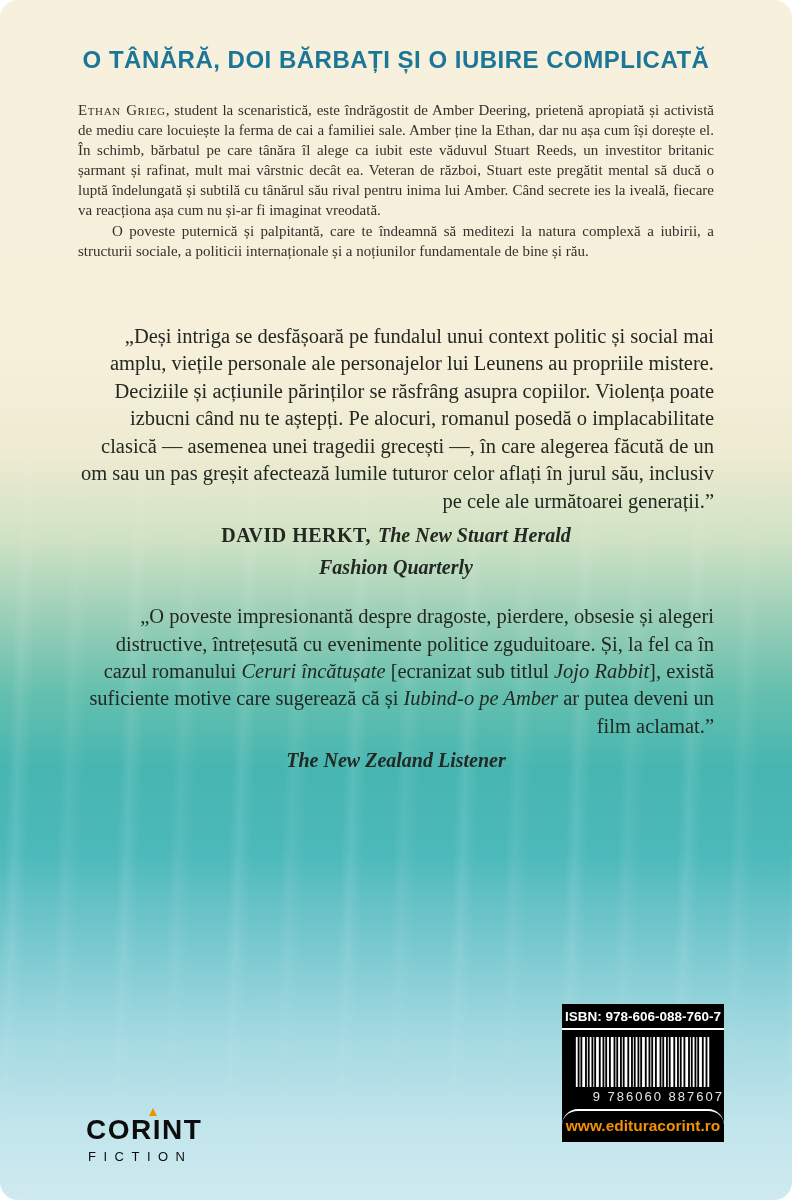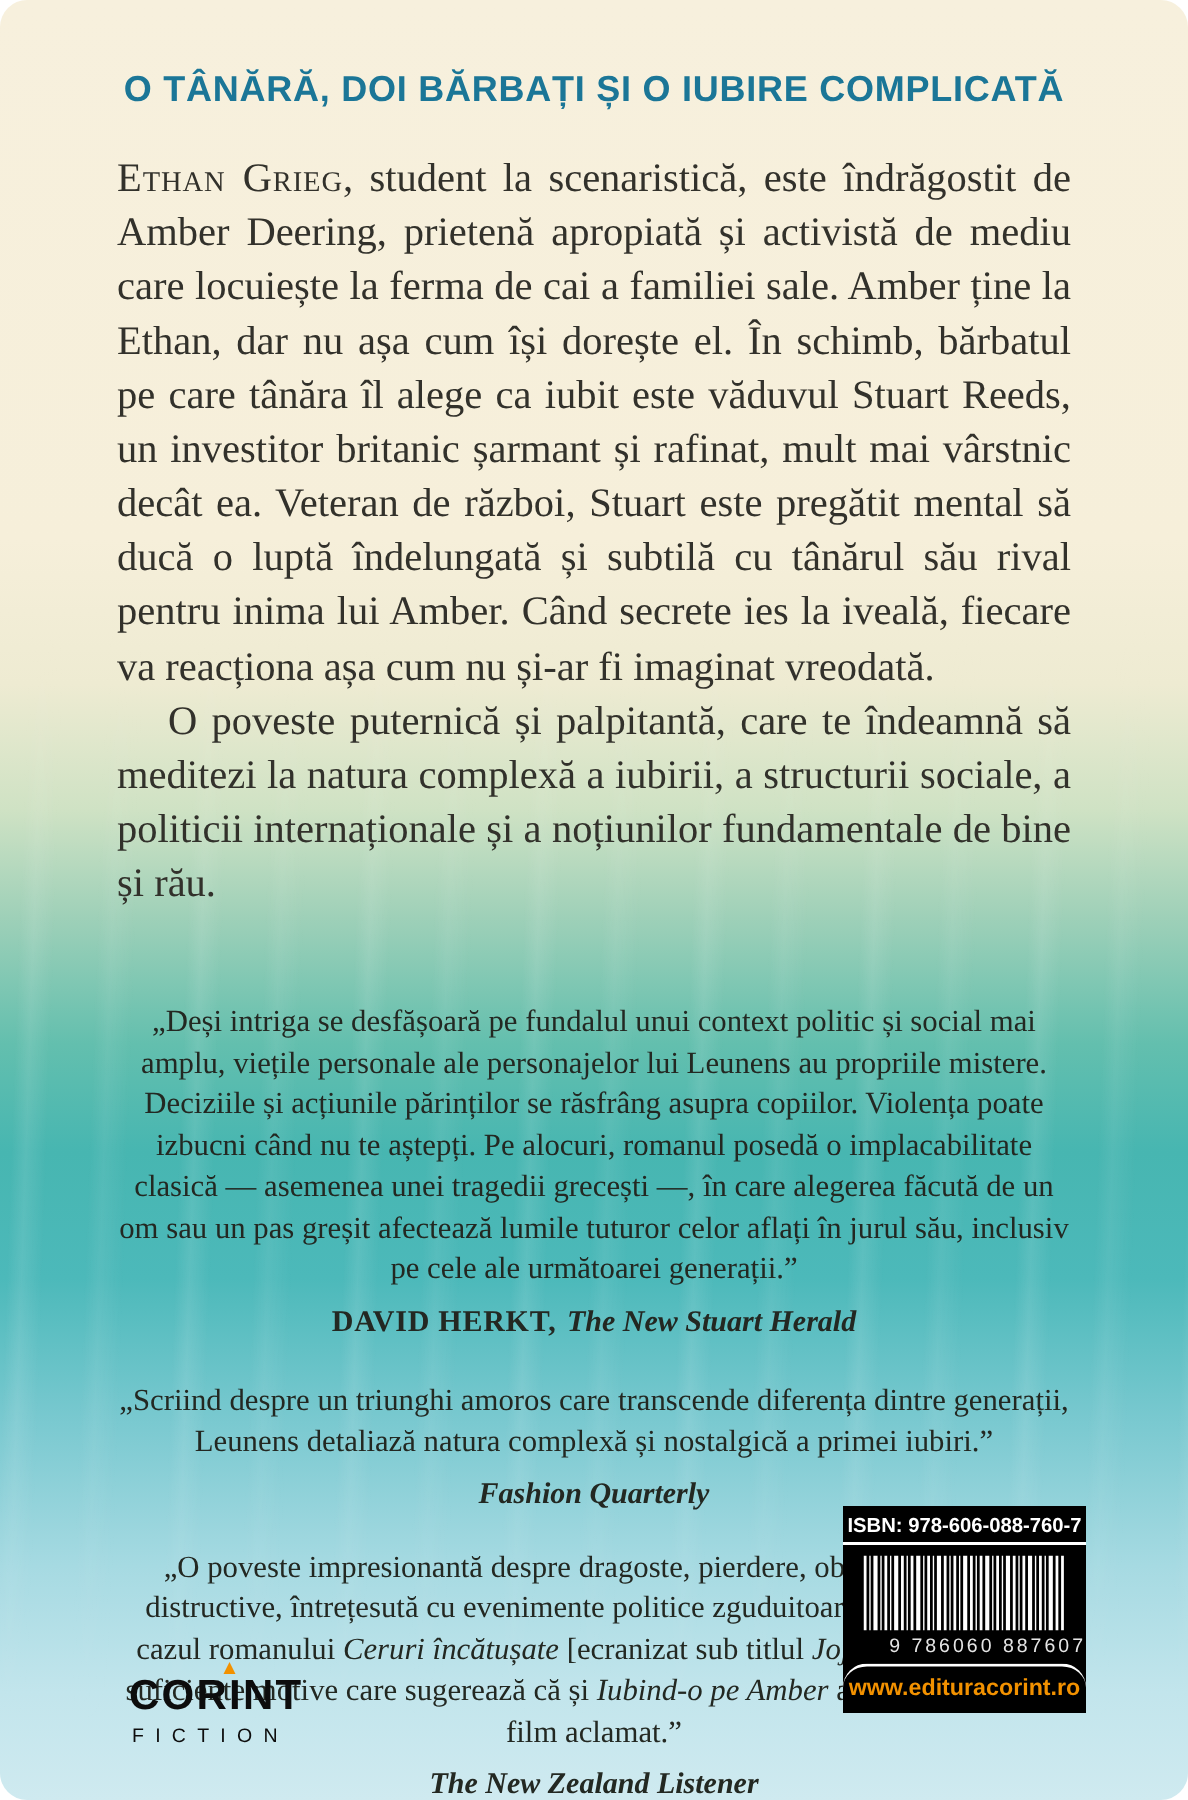--- a/index.html
+++ b/index.html
@@ -47,34 +47,34 @@
     font-family:"Liberation Sans", sans-serif;
     font-weight:bold;
     font-size:24px;
     letter-spacing:0.5px;
     text-align:center;
     white-space:nowrap;
     color:var(--headline);
   }
   p{margin:0;}
   .body{
-    font-size:27px;
+    font-size:15px;
     line-height:1.34;
     text-align:justify;
     color:#32312b;
   }
   .lead{
     font-variant:small-caps;
     letter-spacing:0.6px;
   }
   .indent{text-indent:34px;}
   .quote{
     font-size:20.5px;
     line-height:1.34;
-    text-align:center;
+    text-align:right;
     color:#232822;
   }
   .q1{margin-top:62px;}
   .q2{margin-top:28px;}
   .q3{margin-top:24px;}
   .attribution{
     margin-top:9px;
     text-align:center;
     font-size:20px;
     color:#232822;
@@ -166,21 +166,20 @@
 
       <h1 class="headline">O TÂNĂRĂ, DOI BĂRBAȚI ȘI O IUBIRE COMPLICATĂ</h1>
 
       <p class="body"><span class="lead">Ethan Grieg</span><span>, student la scenaristică, este îndrăgostit de Amber Deering, prietenă apropiată și activistă de mediu care locuiește la ferma de cai a familiei sale. Amber ține la Ethan, dar nu așa cum își dorește el. În schimb, bărbatul pe care tânăra îl alege ca iubit este văduvul Stuart Reeds, un investitor britanic șarmant și rafinat, mult mai vârstnic decât ea. Veteran de război, Stuart este pregătit mental să ducă o luptă îndelungată și subtilă cu tânărul său rival pentru inima lui Amber. Când secrete ies la iveală, fiecare va reacționa așa cum nu și-ar fi imaginat vreodată.</span></p>
 
       <p class="body indent">O poveste puternică și palpitantă, care te îndeamnă să meditezi la natura complexă a iubirii, a structurii sociale, a politicii internaționale și a noțiunilor fundamentale de bine și rău.</p>
 
       <p class="quote q1">„Deși intriga se desfășoară pe fundalul unui context politic și social mai amplu, viețile personale ale personajelor lui Leunens au propriile mistere. Deciziile și acțiunile părinților se răsfrâng asupra copiilor. Violența poate izbucni când nu te aștepți. Pe alocuri, romanul posedă o implacabilitate clasică — asemenea unei tragedii grecești —, în care alegerea făcută de un om sau un pas greșit afectează lumile tuturor celor aflați în jurul său, inclusiv pe cele ale următoarei generații.”</p>
       <p class="attribution"><span class="attr-name">DAVID HERKT,</span><span class="attr-src">The New Stuart Herald</span></p>
 
-      <p class="quote q2">„Scriind despre un triunghi amoros care transcende diferența dintre generații, Leunens detaliază natura complexă și nostalgică a primei iubiri.”</p>
       <p class="attribution"><span class="attr-src">Fashion Quarterly</span></p>
 
       <p class="quote q3"><span>„O poveste impresionantă despre dragoste, pierdere, obsesie și alegeri distructive, întrețesută cu evenimente politice zguduitoare. Și, la fel ca în cazul romanului </span><span class="it">Ceruri încătușate</span><span> [ecranizat sub titlul </span><span class="it">Jojo Rabbit</span><span>], există suficiente motive care sugerează că și </span><span class="it">Iubind-o pe Amber</span><span> ar putea deveni un film aclamat.”</span></p>
       <p class="attribution"><span class="attr-src">The New Zealand Listener</span></p>
 
     </div>
 
     <div class="publisher">
       <div class="logo-word"><span>CORINT</span><span class="flame"></span></div>
       <div class="logo-sub">FICTION</div>

